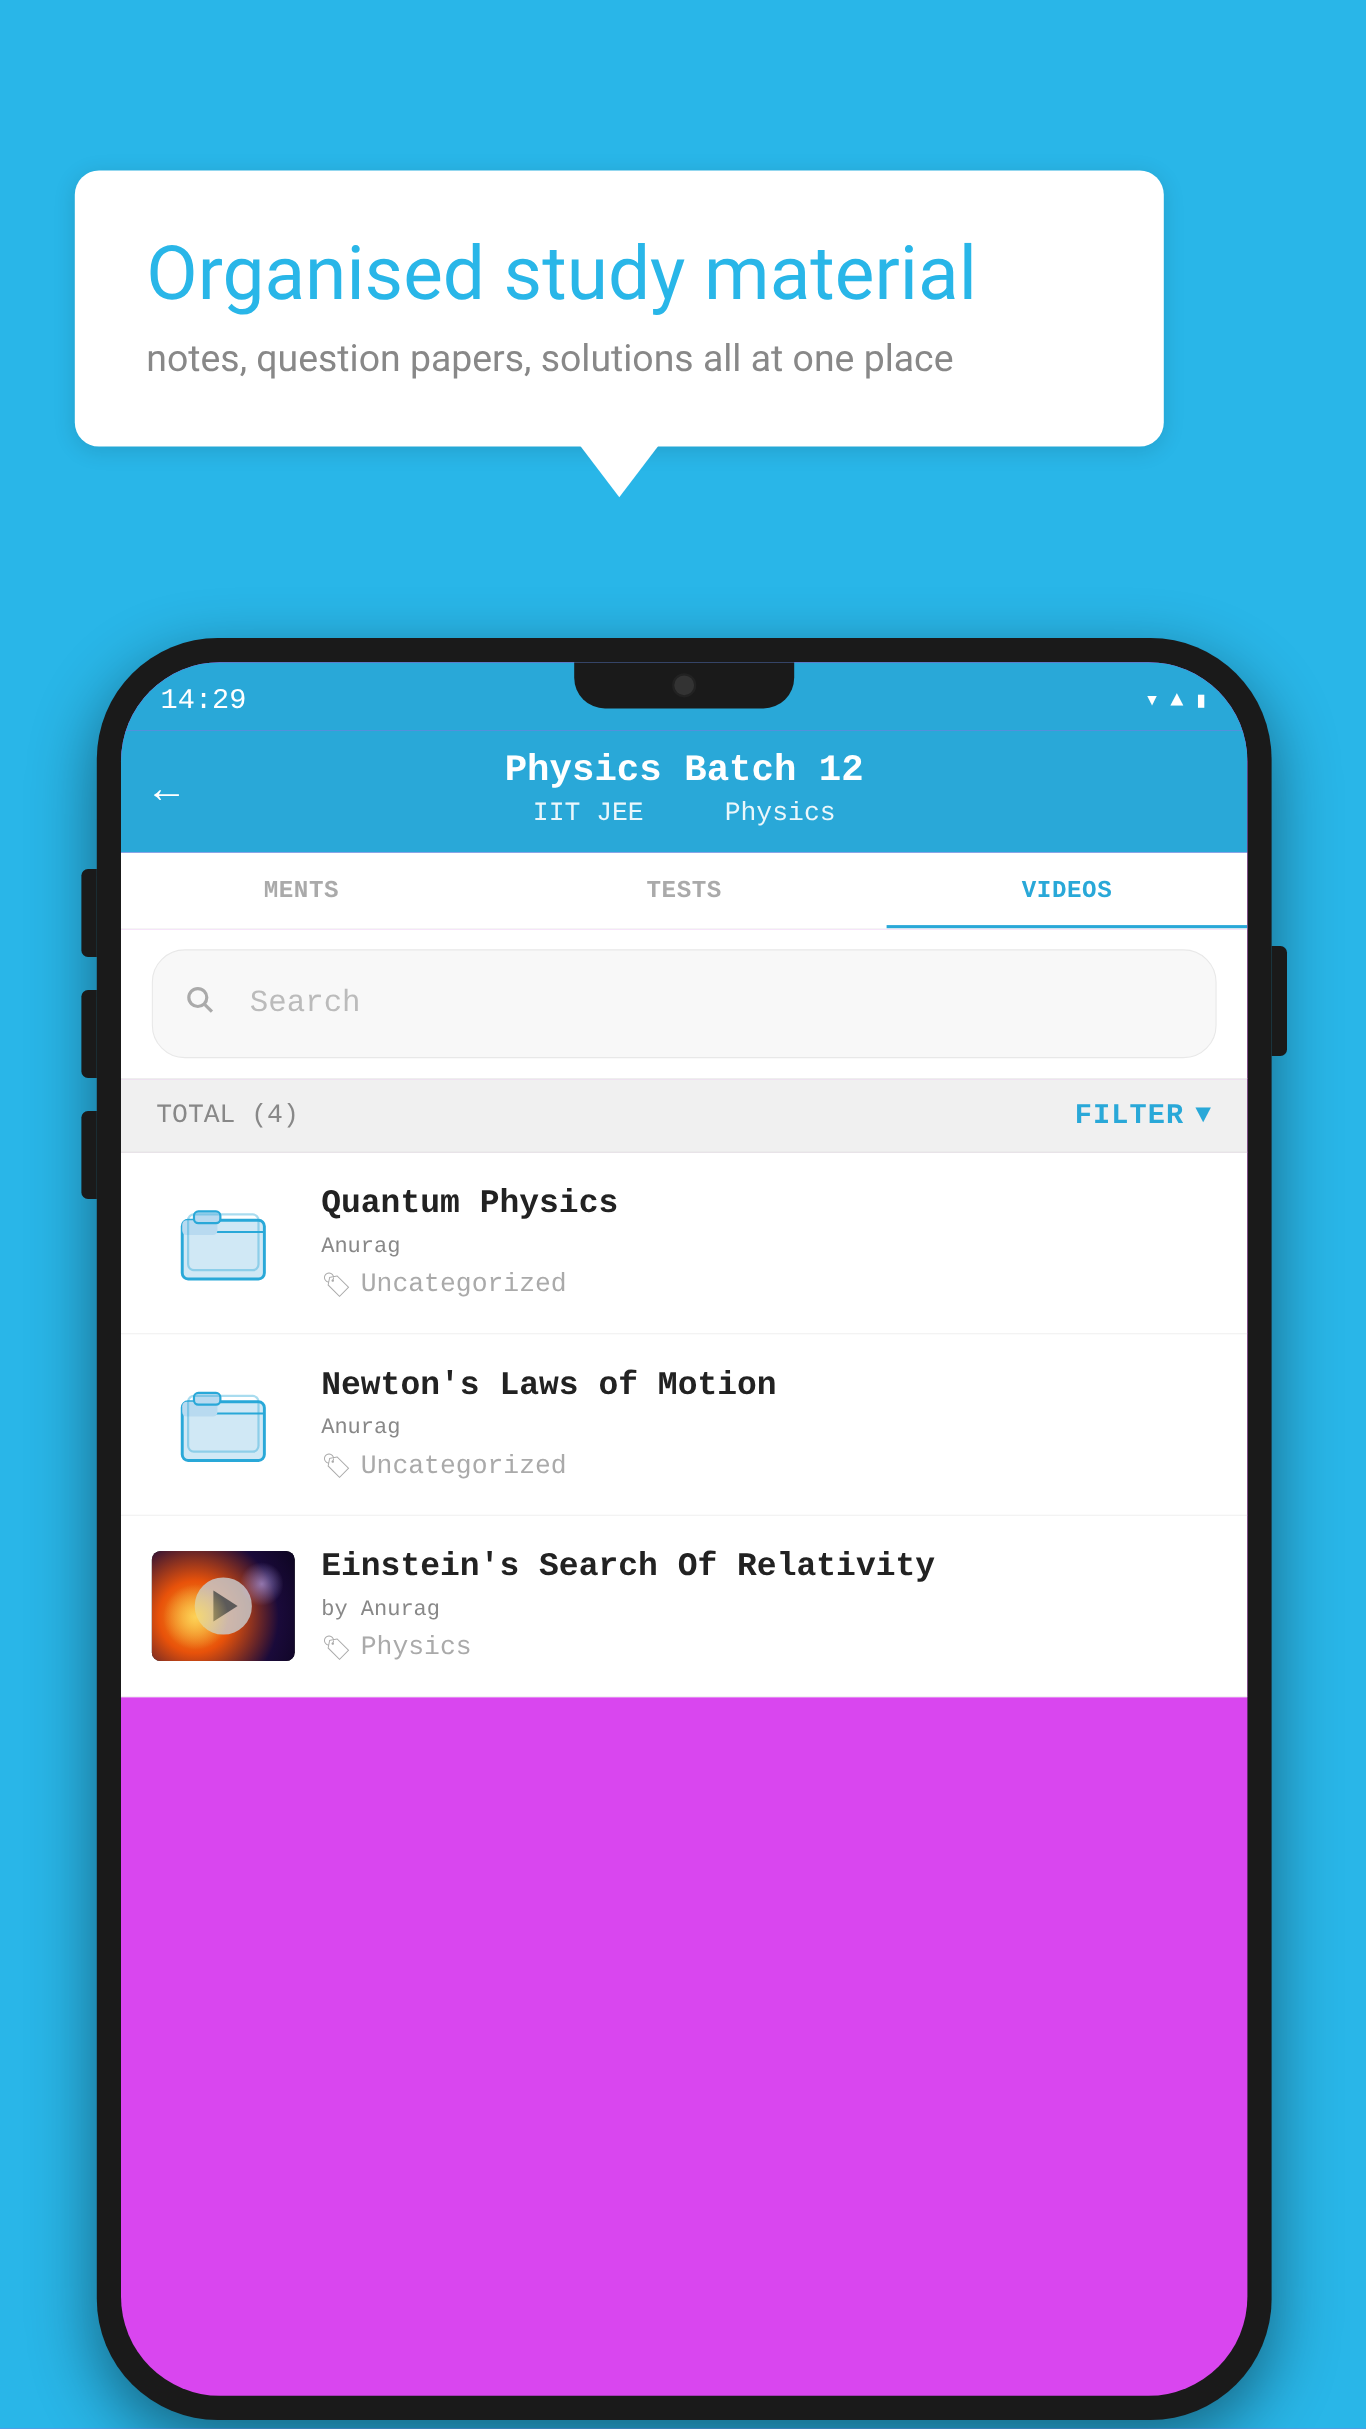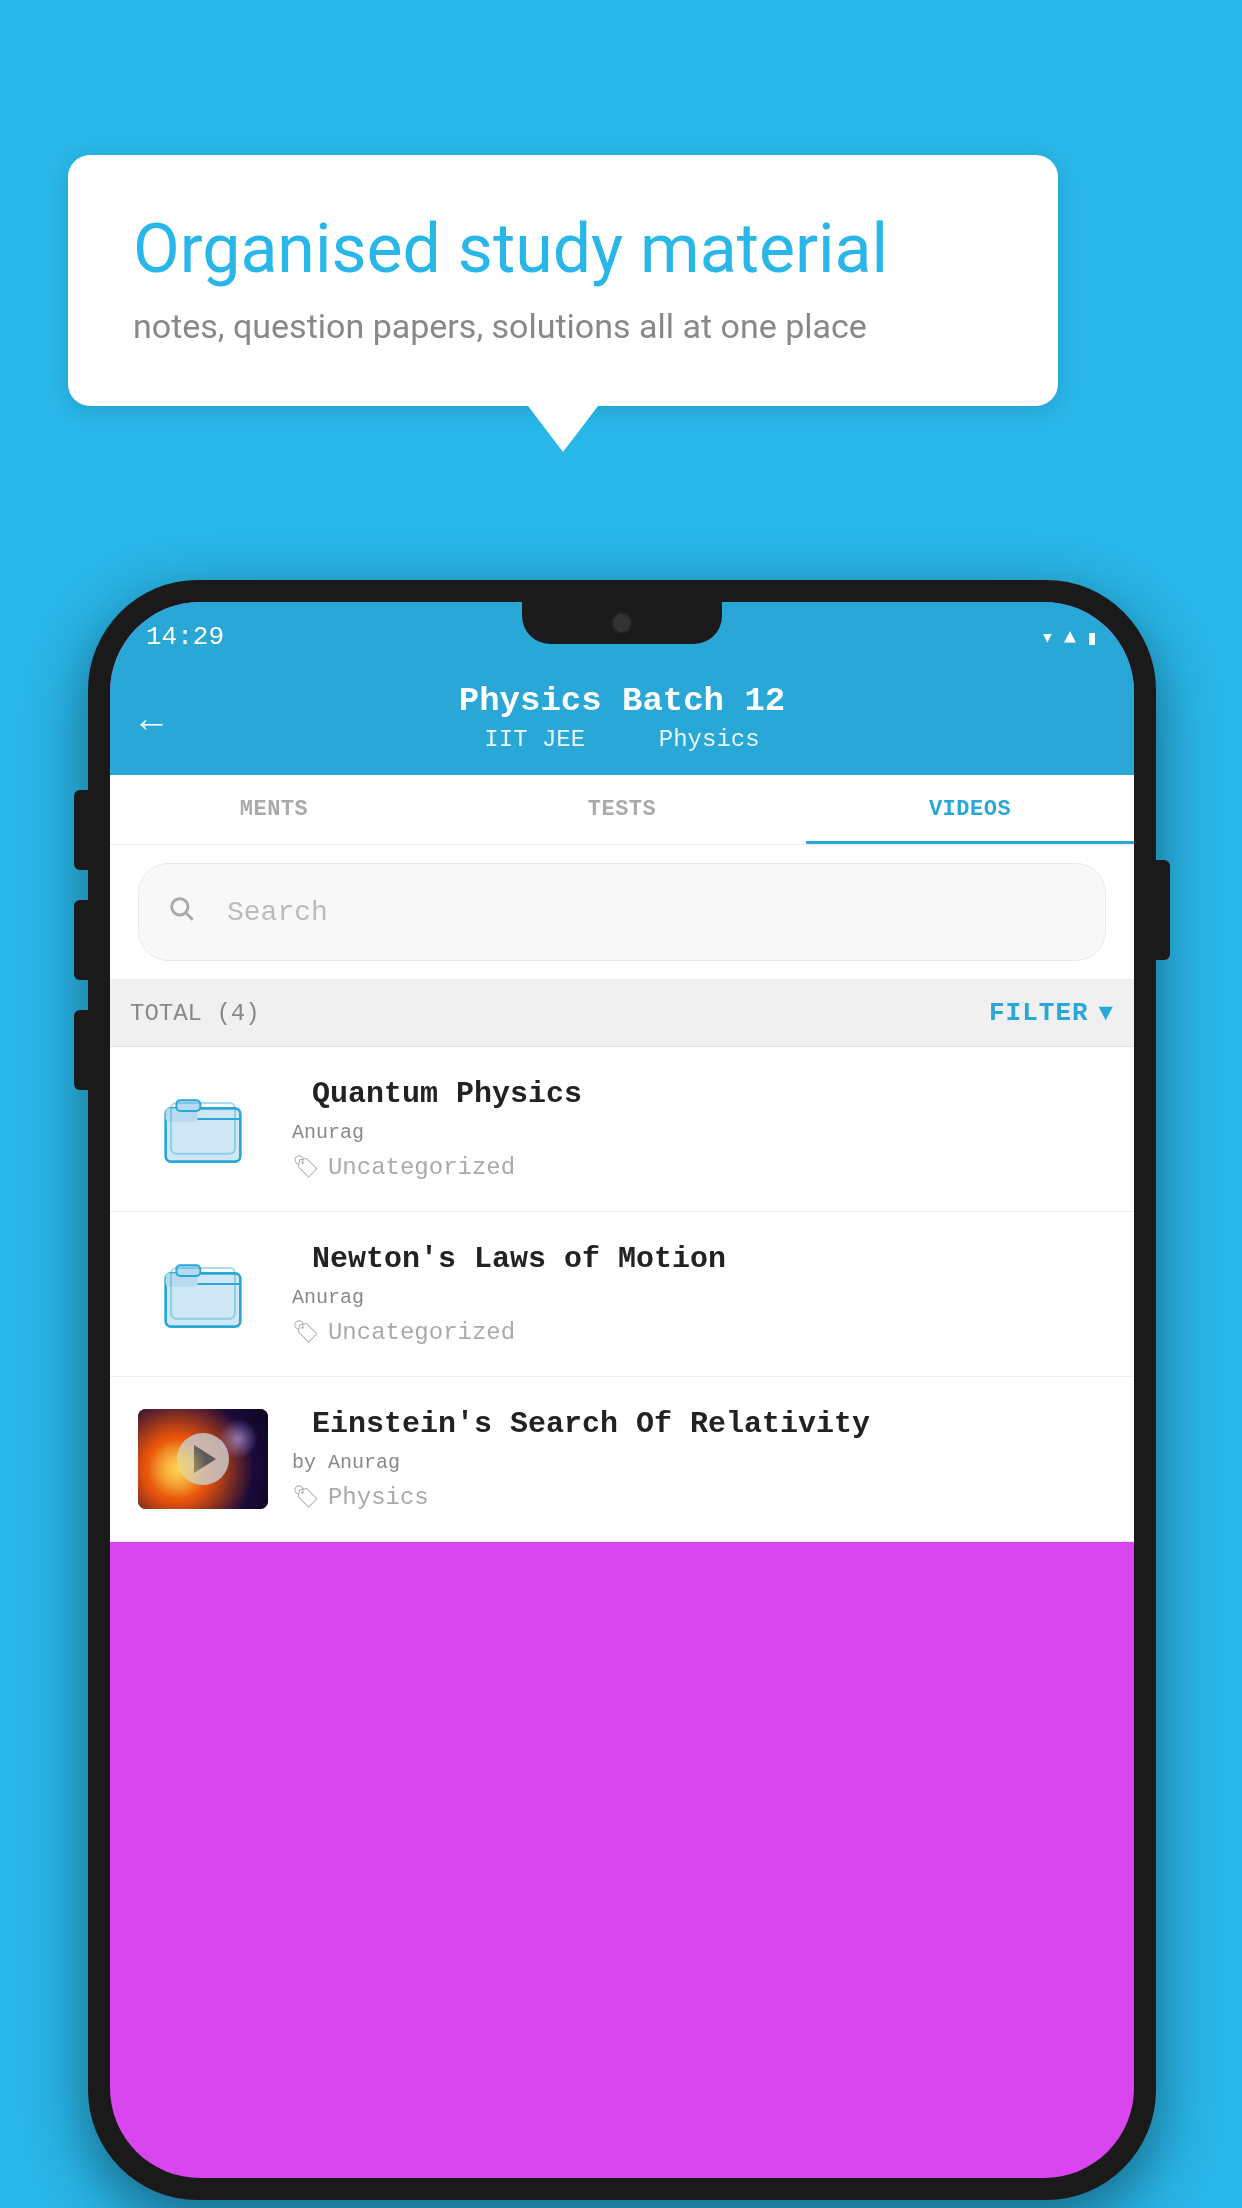--- a/index.html
+++ b/index.html
@@ -251,21 +251,21 @@
       color: #bbb;
       font-size: 28px;
     }
 
     
     .filter-bar {
       background: #f0f0f0;
       display: flex;
       align-items: center;
       justify-content: space-between;
-      padding: 18px 20px;
+      padding: 18px 32px;
       border-bottom: 1px solid #e0e0e0;
     }
 
     .total-count {
       font-size: 24px;
       color: #888;
       font-weight: 500;
     }
 
     .filter-btn {
@@ -318,21 +318,20 @@
 
     .video-info {
       flex: 1;
     }
 
     .video-title {
       font-size: 30px;
       font-weight: 700;
       color: #222;
       margin-bottom: 10px;
-      margin-left: 20px;
     }
 
     .video-author {
       font-size: 20px;
       color: #888;
       margin-bottom: 10px;
     }
 
     .video-tag {
       display: flex;

